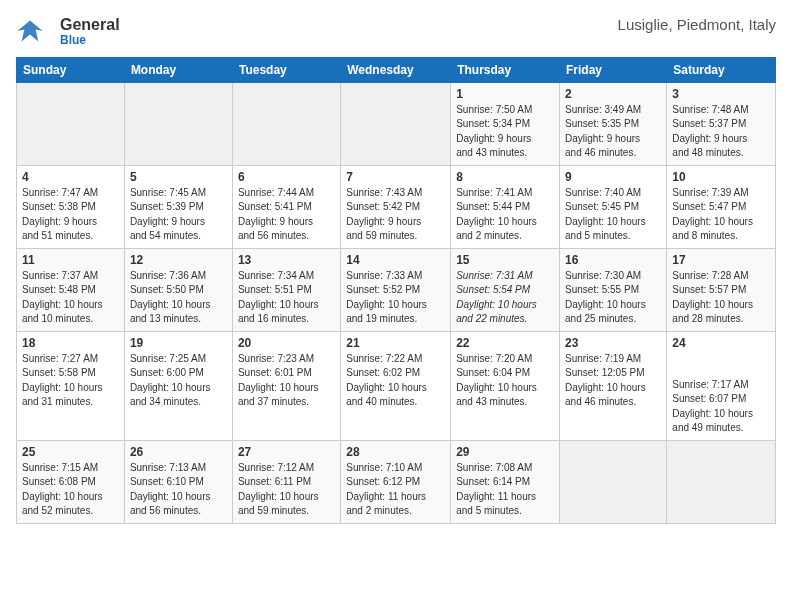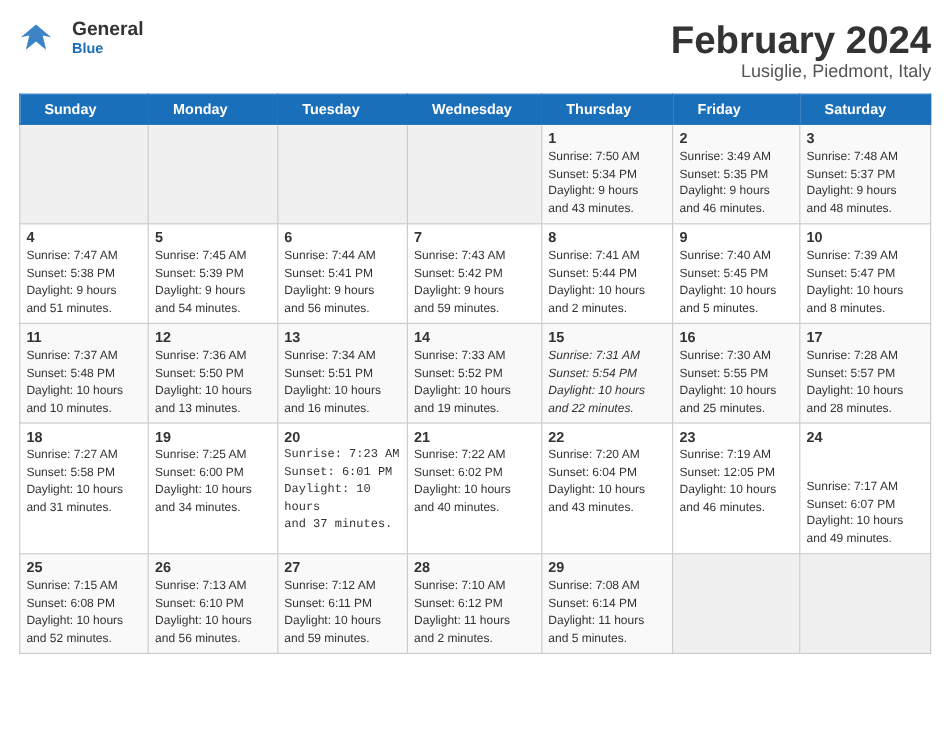--- a/index.html
+++ b/index.html
@@ -39,21 +39,21 @@
       color: #555;
     }
     table {
       width: 100%;
       border-collapse: collapse;
       font-size: 11px;
     }
     thead tr th {
       background: #1a6fbb;
       color: #fff;
-      padding: 5px 20px;
+      padding: 5px 6px;
       text-align: left;
       font-size: 12px;
       font-weight: bold;
       border: 1px solid #1a6fbb;
     }
     tbody tr td {
       border: 1px solid #ccc;
       vertical-align: top;
       padding: 4px 5px;
       min-height: 70px;
@@ -89,21 +89,20 @@
   <div class="logo">
     <svg class="logo-bird" viewBox="0 0 40 40" xmlns="http://www.w3.org/2000/svg">
       <polygon points="20,5 38,20 28,18 32,35 20,25 8,35 12,18 2,20" fill="#1a6fbb" opacity="0.85"></polygon>
     </svg>
     <div>
       <div style="font-size:16px;font-weight:bold;color:#333;line-height:1.1;">General</div>
       <div style="font-size:12px;font-weight:bold;color:#1a6fbb;line-height:1.1;">Blue</div>
     </div>
   </div>
   <div class="title-area">
-    <div class="cal-title">February 2024</div>
     <div class="cal-subtitle">Lusiglie, Piedmont, Italy</div>
   </div>
 </div>
 
 <table>
   <thead>
     <tr>
     <th>Sunday</th>
         <th>Monday</th>
         <th>Tuesday</th>
@@ -253,21 +252,21 @@
         </td>
         <td>
           <span class="day-num">19</span>
           <div class="day-info" style="white-space: pre-line;">Sunrise: 7:25 AM
 Sunset: 6:00 PM
 Daylight: 10 hours
 and 34 minutes.</div>
         </td>
         <td>
           <span class="day-num">20</span>
-          <div class="day-info" style="white-space: pre-line; font-family: Liberation Mono, monospace;">Sunrise: 7:23 AM
+          <div class="day-info" style="white-space: pre-line;">Sunrise: 7:23 AM
 Sunset: 6:01 PM
 Daylight: 10 hours
 and 37 minutes.</div>
         </td>
         <td>
           <span class="day-num">21</span>
           <div class="day-info" style="white-space: pre-line;">Sunrise: 7:22 AM
 Sunset: 6:02 PM
 Daylight: 10 hours
 and 40 minutes.</div>

